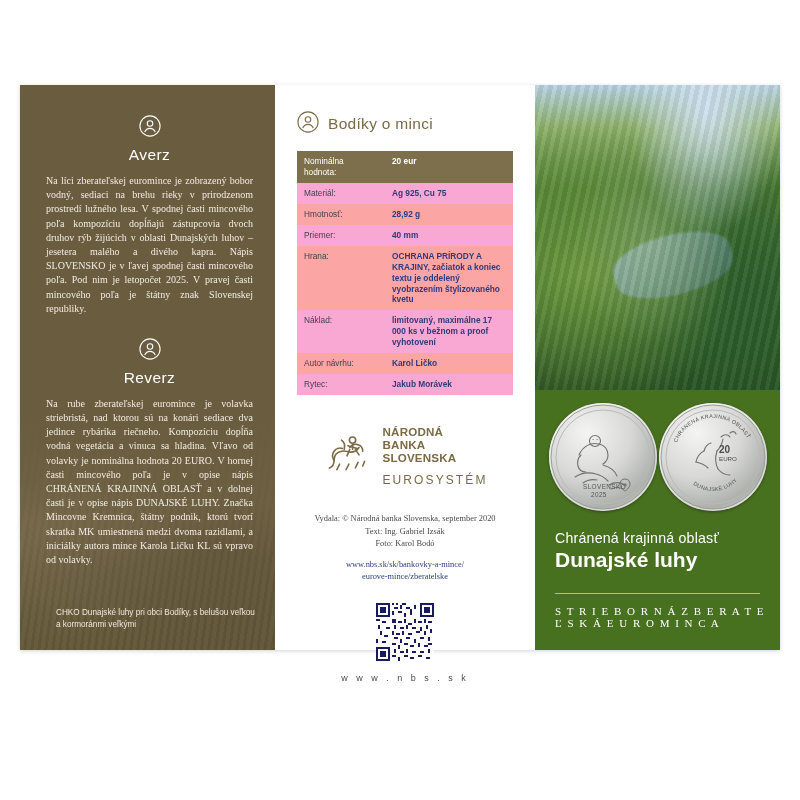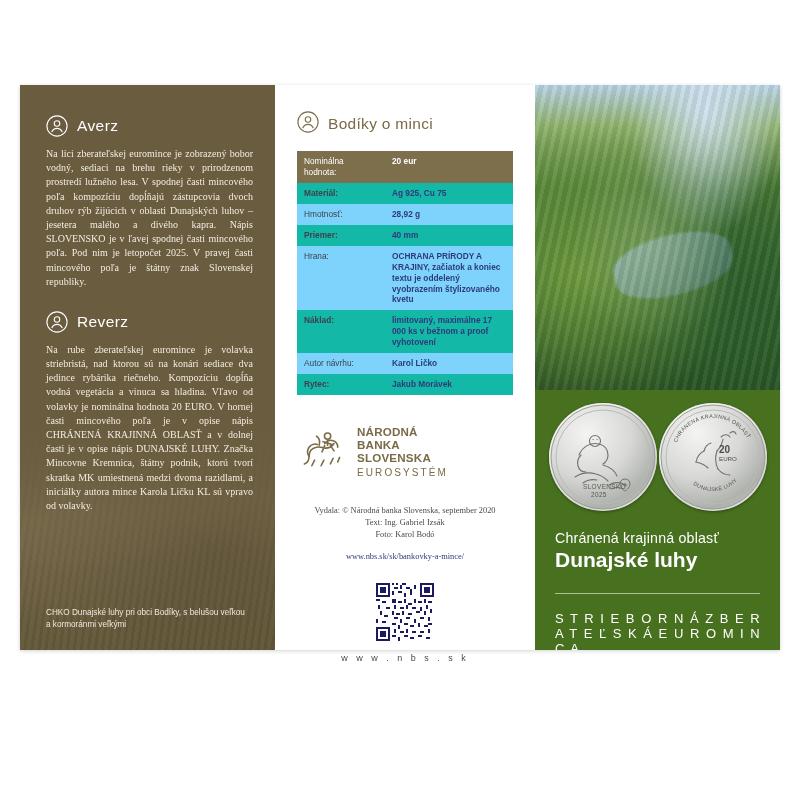--- a/index.html
+++ b/index.html
@@ -14,47 +14,47 @@
     background:linear-gradient(175deg,#6a5c3f 0%,#7b6b49 18%,#8b7a53 40%,#6f6242 62%,#58502f 100%);
     opacity:.95;}
   .pl-photo:after{content:"";position:absolute;inset:0;
     background:
       radial-gradient(ellipse at 20% 30%, rgba(255,255,255,.10), transparent 60%),
       radial-gradient(ellipse at 75% 55%, rgba(0,0,0,.22), transparent 65%),
       repeating-linear-gradient(98deg, rgba(0,0,0,.08) 0 3px, rgba(255,255,255,.05) 3px 7px);}
   .pl-veil{position:absolute;left:0;top:0;width:255px;height:565px;
     background:linear-gradient(180deg,#6a5c3f 0%,#6a5c3f 58%,rgba(106,92,63,.86) 70%,rgba(106,92,63,.55) 84%,rgba(106,92,63,.45) 100%);}
   .pl-inner{position:relative;padding:30px 22px 0 26px;}
-  .sec-head{display:flex;align-items:center;gap:9px;margin:0 0 10px 0;}
+  .sec-head{display:flex;align-items:center;gap:9px;margin:0 0 10px 0;flex-direction:column;}
   .sec-head .ic{width:22px;height:22px;flex:0 0 22px;}
   .sec-title{font-size:15.5px;letter-spacing:.4px;color:#ffffff;font-family:"Liberation Sans",sans-serif;font-weight:normal;}
   .body-txt{font-size:10px;line-height:1.42;text-align:justify;color:#f2ece1;font-family:"Liberation Serif",serif;}
   .gap{height:22px;}
-  .pl-caption{position:absolute;left:26px;bottom:20px;width:205px;font-size:8.2px;line-height:1.38;
+  .pl-caption{position:absolute;left:36px;bottom:20px;width:205px;font-size:8.2px;line-height:1.38;
     color:#efe8dc;font-family:"Liberation Sans",sans-serif;}
 
   
   .panel-mid{position:relative;width:260px;height:565px;background:#ffffff;}
   .pm-inner{padding:26px 22px 0 22px;}
   .pm-head{display:flex;align-items:center;gap:9px;margin-bottom:14px;}
   .pm-title{font-size:15.5px;color:#7a6a45;letter-spacing:.3px;font-family:"Liberation Sans",sans-serif;}
   table.coin{width:216px;border-collapse:collapse;font-family:"Liberation Sans",sans-serif;}
   table.coin td{vertical-align:top;padding:5px 7px;font-size:8.3px;line-height:1.32;}
   table.coin tr.r0 td{background:#7e6f4c;color:#fff;}
-  table.coin tr.r1 td{background:#14b8a6;font-weight:bold;}
-  table.coin tr.r2 td{background:#7dd3fc;}
+  table.coin tr.r1 td{background:#f9a8d4;}
+  table.coin tr.r2 td{background:#fca5a5;}
   td.k{width:74px;color:#3f3f4d;}
   tr.r0 td.k{color:#ffffff;}
   td.v{color:#2f3a7a;font-weight:bold;}
   tr.r0 td.v{color:#ffffff;}
 
-  .nbs-logo{display:flex;align-items:center;gap:10px;justify-content:flex-start;margin:30px 0 0 0;}
+  .nbs-logo{display:flex;align-items:center;gap:10px;justify-content:center;margin:30px 0 0 0;}
   .nbs-text{font-family:"Liberation Sans",sans-serif;color:#7a6a45;line-height:1.12;}
   .nbs-text .l{font-size:11.6px;font-weight:bold;letter-spacing:.2px;display:block;}
-  .nbs-text .sub{font-size:10px;letter-spacing:2.1px;display:block;margin-top:3px;}
+  .nbs-text .sub{font-size:12px;letter-spacing:2.1px;display:block;margin-top:10px;}
 
   .imprint{margin-top:26px;text-align:center;font-size:8.4px;line-height:1.45;color:#4a4a4a;font-family:"Liberation Serif",serif;}
   .weblink{margin-top:9px;text-align:center;font-size:8.4px;line-height:1.45;color:#2f3a7a;font-family:"Liberation Serif",serif;}
   .qr{width:58px;height:58px;margin:20px auto 0 auto;}
   .wwwnbs{margin-top:12px;text-align:center;font-size:9px;letter-spacing:3px;color:#4a4a4a;font-family:"Liberation Sans",sans-serif;}
 
   
   .panel-right{position:relative;width:245px;height:565px;overflow:hidden;background:#2f5d2a;}
   .pr-photo{position:absolute;left:0;top:0;width:245px;height:305px;
     background:
@@ -71,22 +71,22 @@
   .pr-green{position:absolute;left:0;top:305px;width:245px;height:260px;background:#47701f;}
   .coins{position:absolute;left:0;top:318px;width:245px;height:110px;}
   .coin-c{position:absolute;top:0;width:108px;height:108px;border-radius:50%;
     background:radial-gradient(circle at 35% 28%, #f4f4f2 0%, #d8d9d6 42%, #aeb0ac 72%, #cfd0cd 88%, #8e908c 100%);
     box-shadow:0 1px 3px rgba(0,0,0,.35), inset 0 0 0 2px rgba(255,255,255,.5);}
   .coin-a{left:14px;} .coin-b{left:124px;}
   .pr-titlewrap{position:absolute;left:20px;top:445px;width:210px;color:#fff;font-family:"Liberation Sans",sans-serif;}
   .pr-t1{font-size:14.2px;letter-spacing:.2px;}
   .pr-t2{font-size:21px;font-weight:bold;margin-top:2px;}
   .pr-rule{position:absolute;left:20px;top:508px;width:205px;height:1px;background:rgba(255,255,255,.55);}
-  .pr-foot{position:absolute;left:20px;top:520px;width:215px;color:#fff;font-size:13px;letter-spacing:1.5px;
-    font-family:Liberation Sans, sans-serif;margin-top:6px;}
+  .pr-foot{position:absolute;left:20px;top:520px;width:215px;color:#fff;font-size:11px;letter-spacing:1.5px;
+    font-family:Liberation Serif, serif;}
 </style>
 </head>
 <body>
 
 <div class="stage">
   <div class="leaflet">
 
     <div class="panel-left">
       <div class="pl-photo"></div>
       <div class="pl-veil"></div>
@@ -200,20 +200,21 @@
         </div>
 
         <div class="imprint">
           <div>Vydala: © Národná banka Slovenska, september 2020</div>
           <div>Text: Ing. Gabriel Izsák</div>
           <div>Foto: Karol Bodó</div>
         </div>
 
         <div class="weblink">
           <div>www.nbs.sk/sk/bankovky-a-mince/</div>
+          <div>eurove-mince/zberatelske</div>
         </div>
 
         <div class="qr">
           <svg viewBox="0 0 29 29" width="58" height="58" shape-rendering="crispEdges">
             <rect width="29" height="29" fill="#ffffff"></rect>
             <g fill="#1a1a5e">
               <rect x="0" y="0" width="7" height="1"></rect>
                 <rect x="0" y="6" width="7" height="1"></rect>
               <rect x="0" y="0" width="1" height="7"></rect>
                 <rect x="6" y="0" width="1" height="7"></rect>

